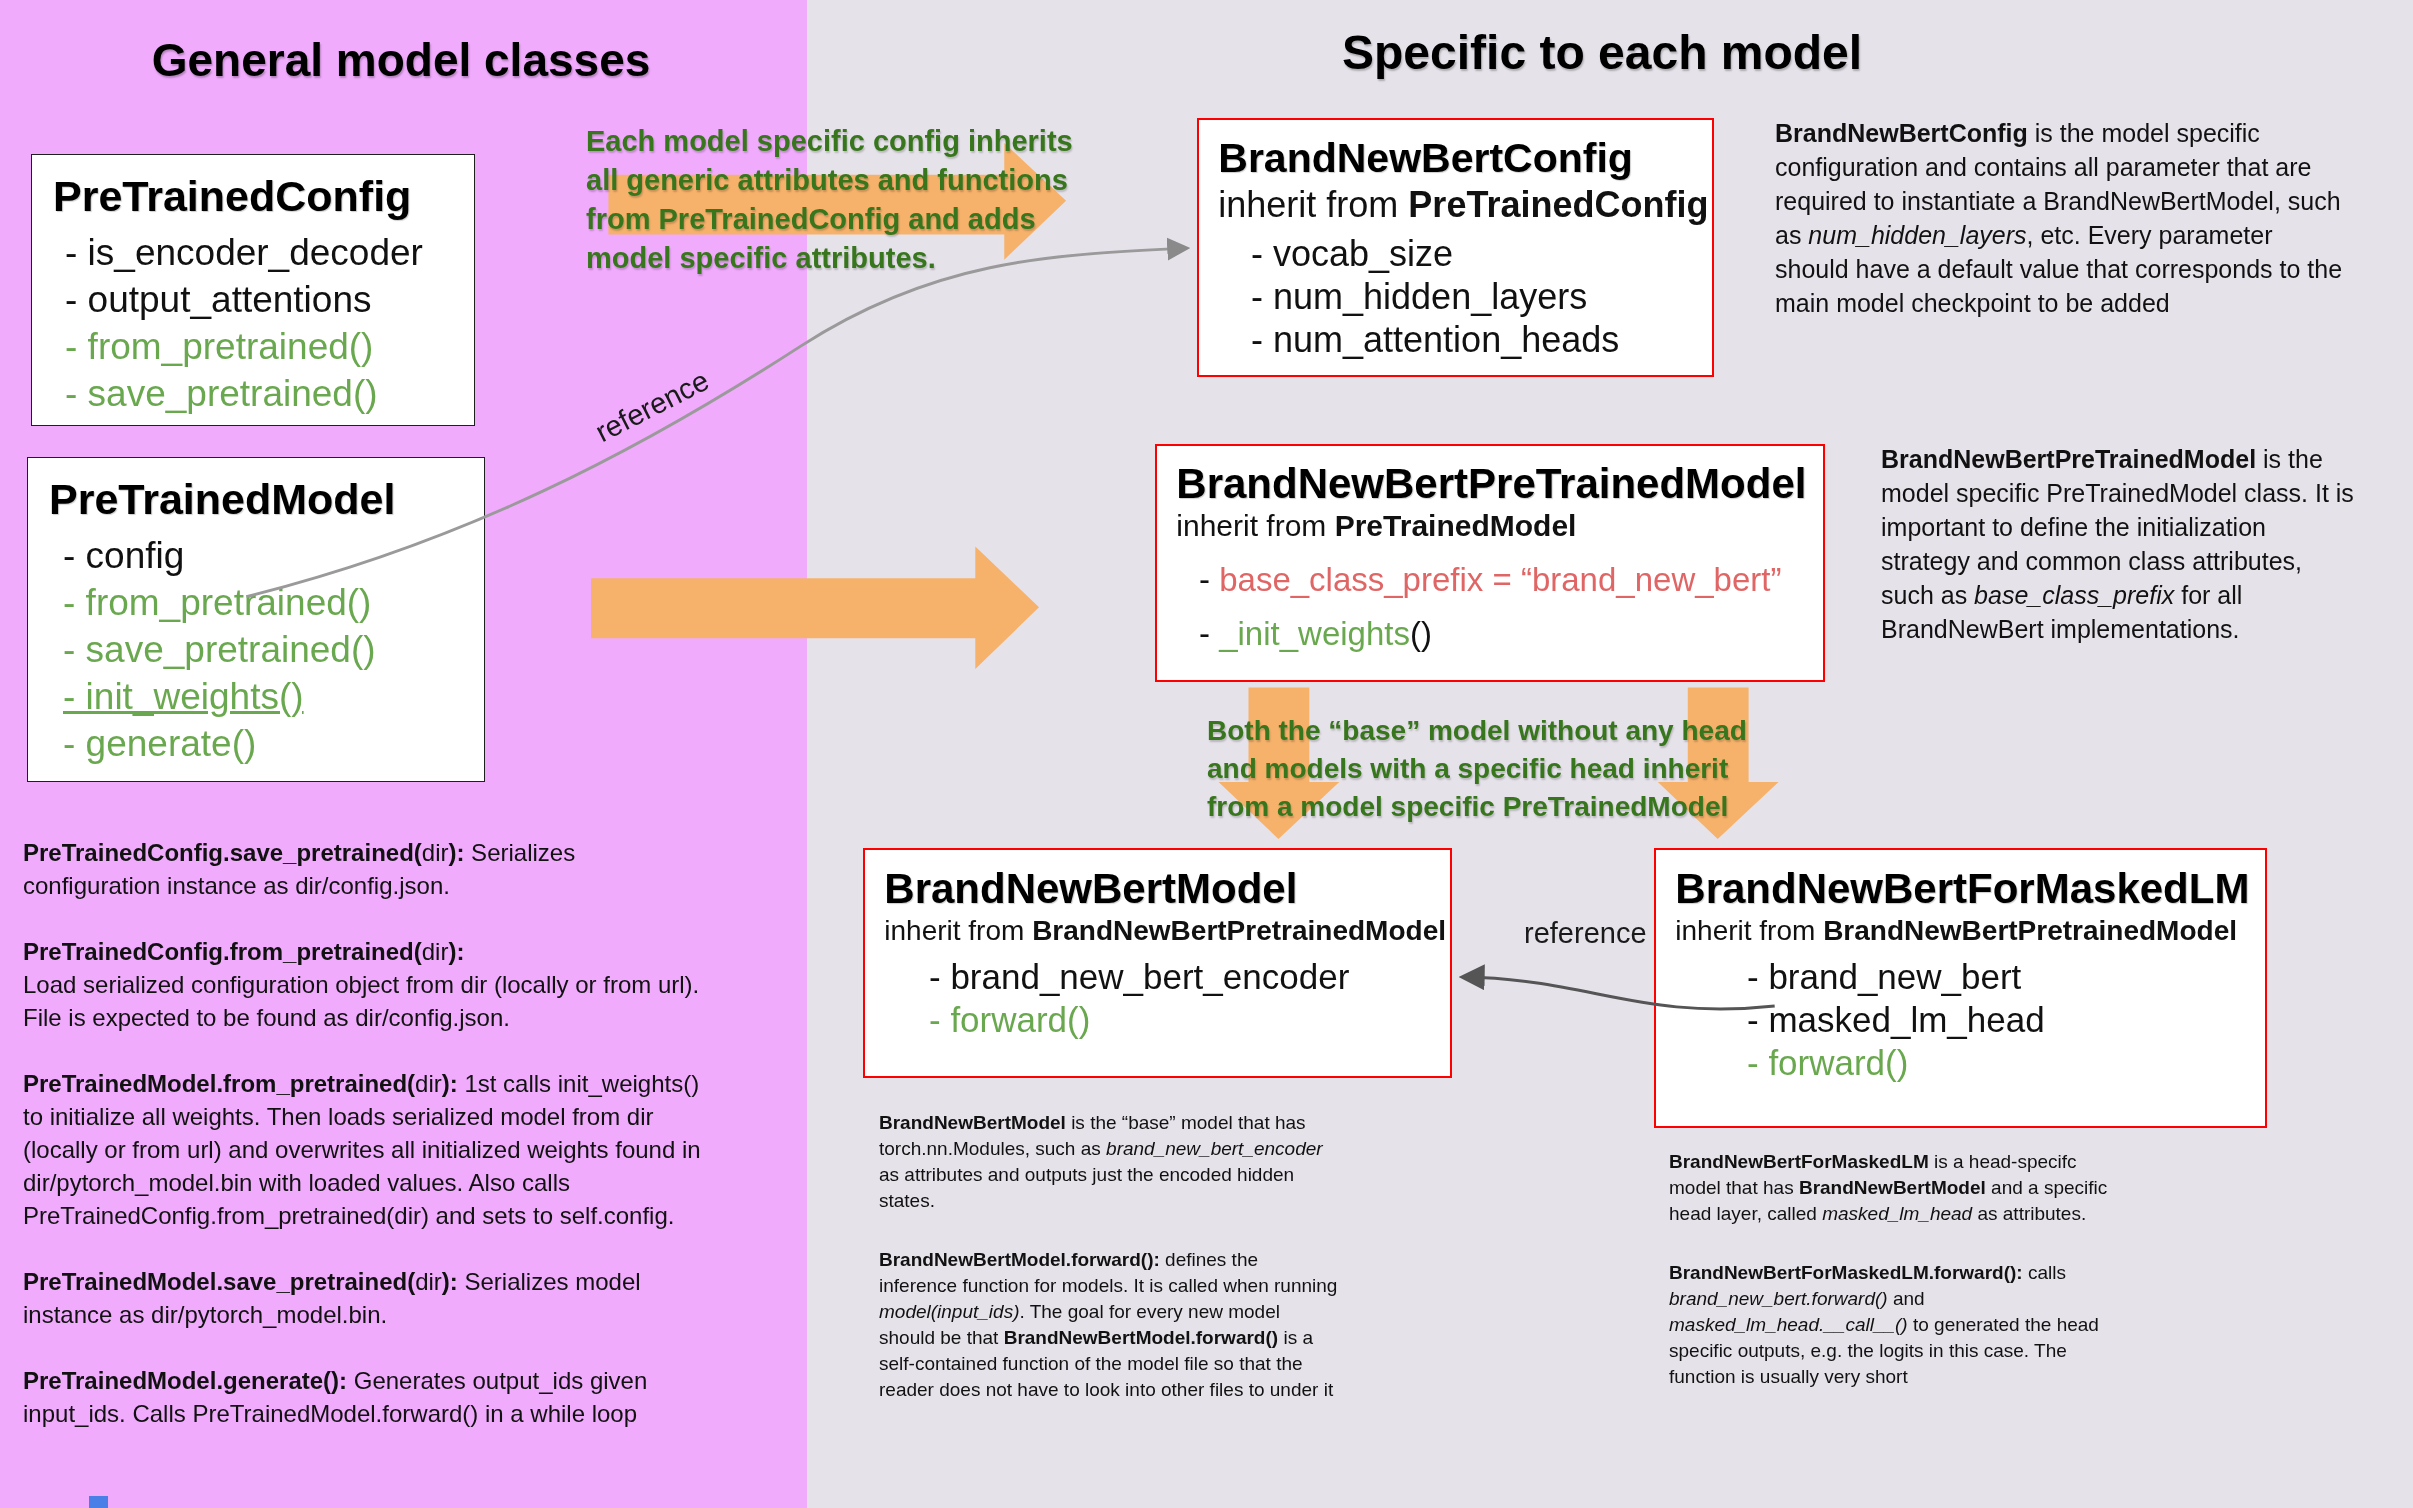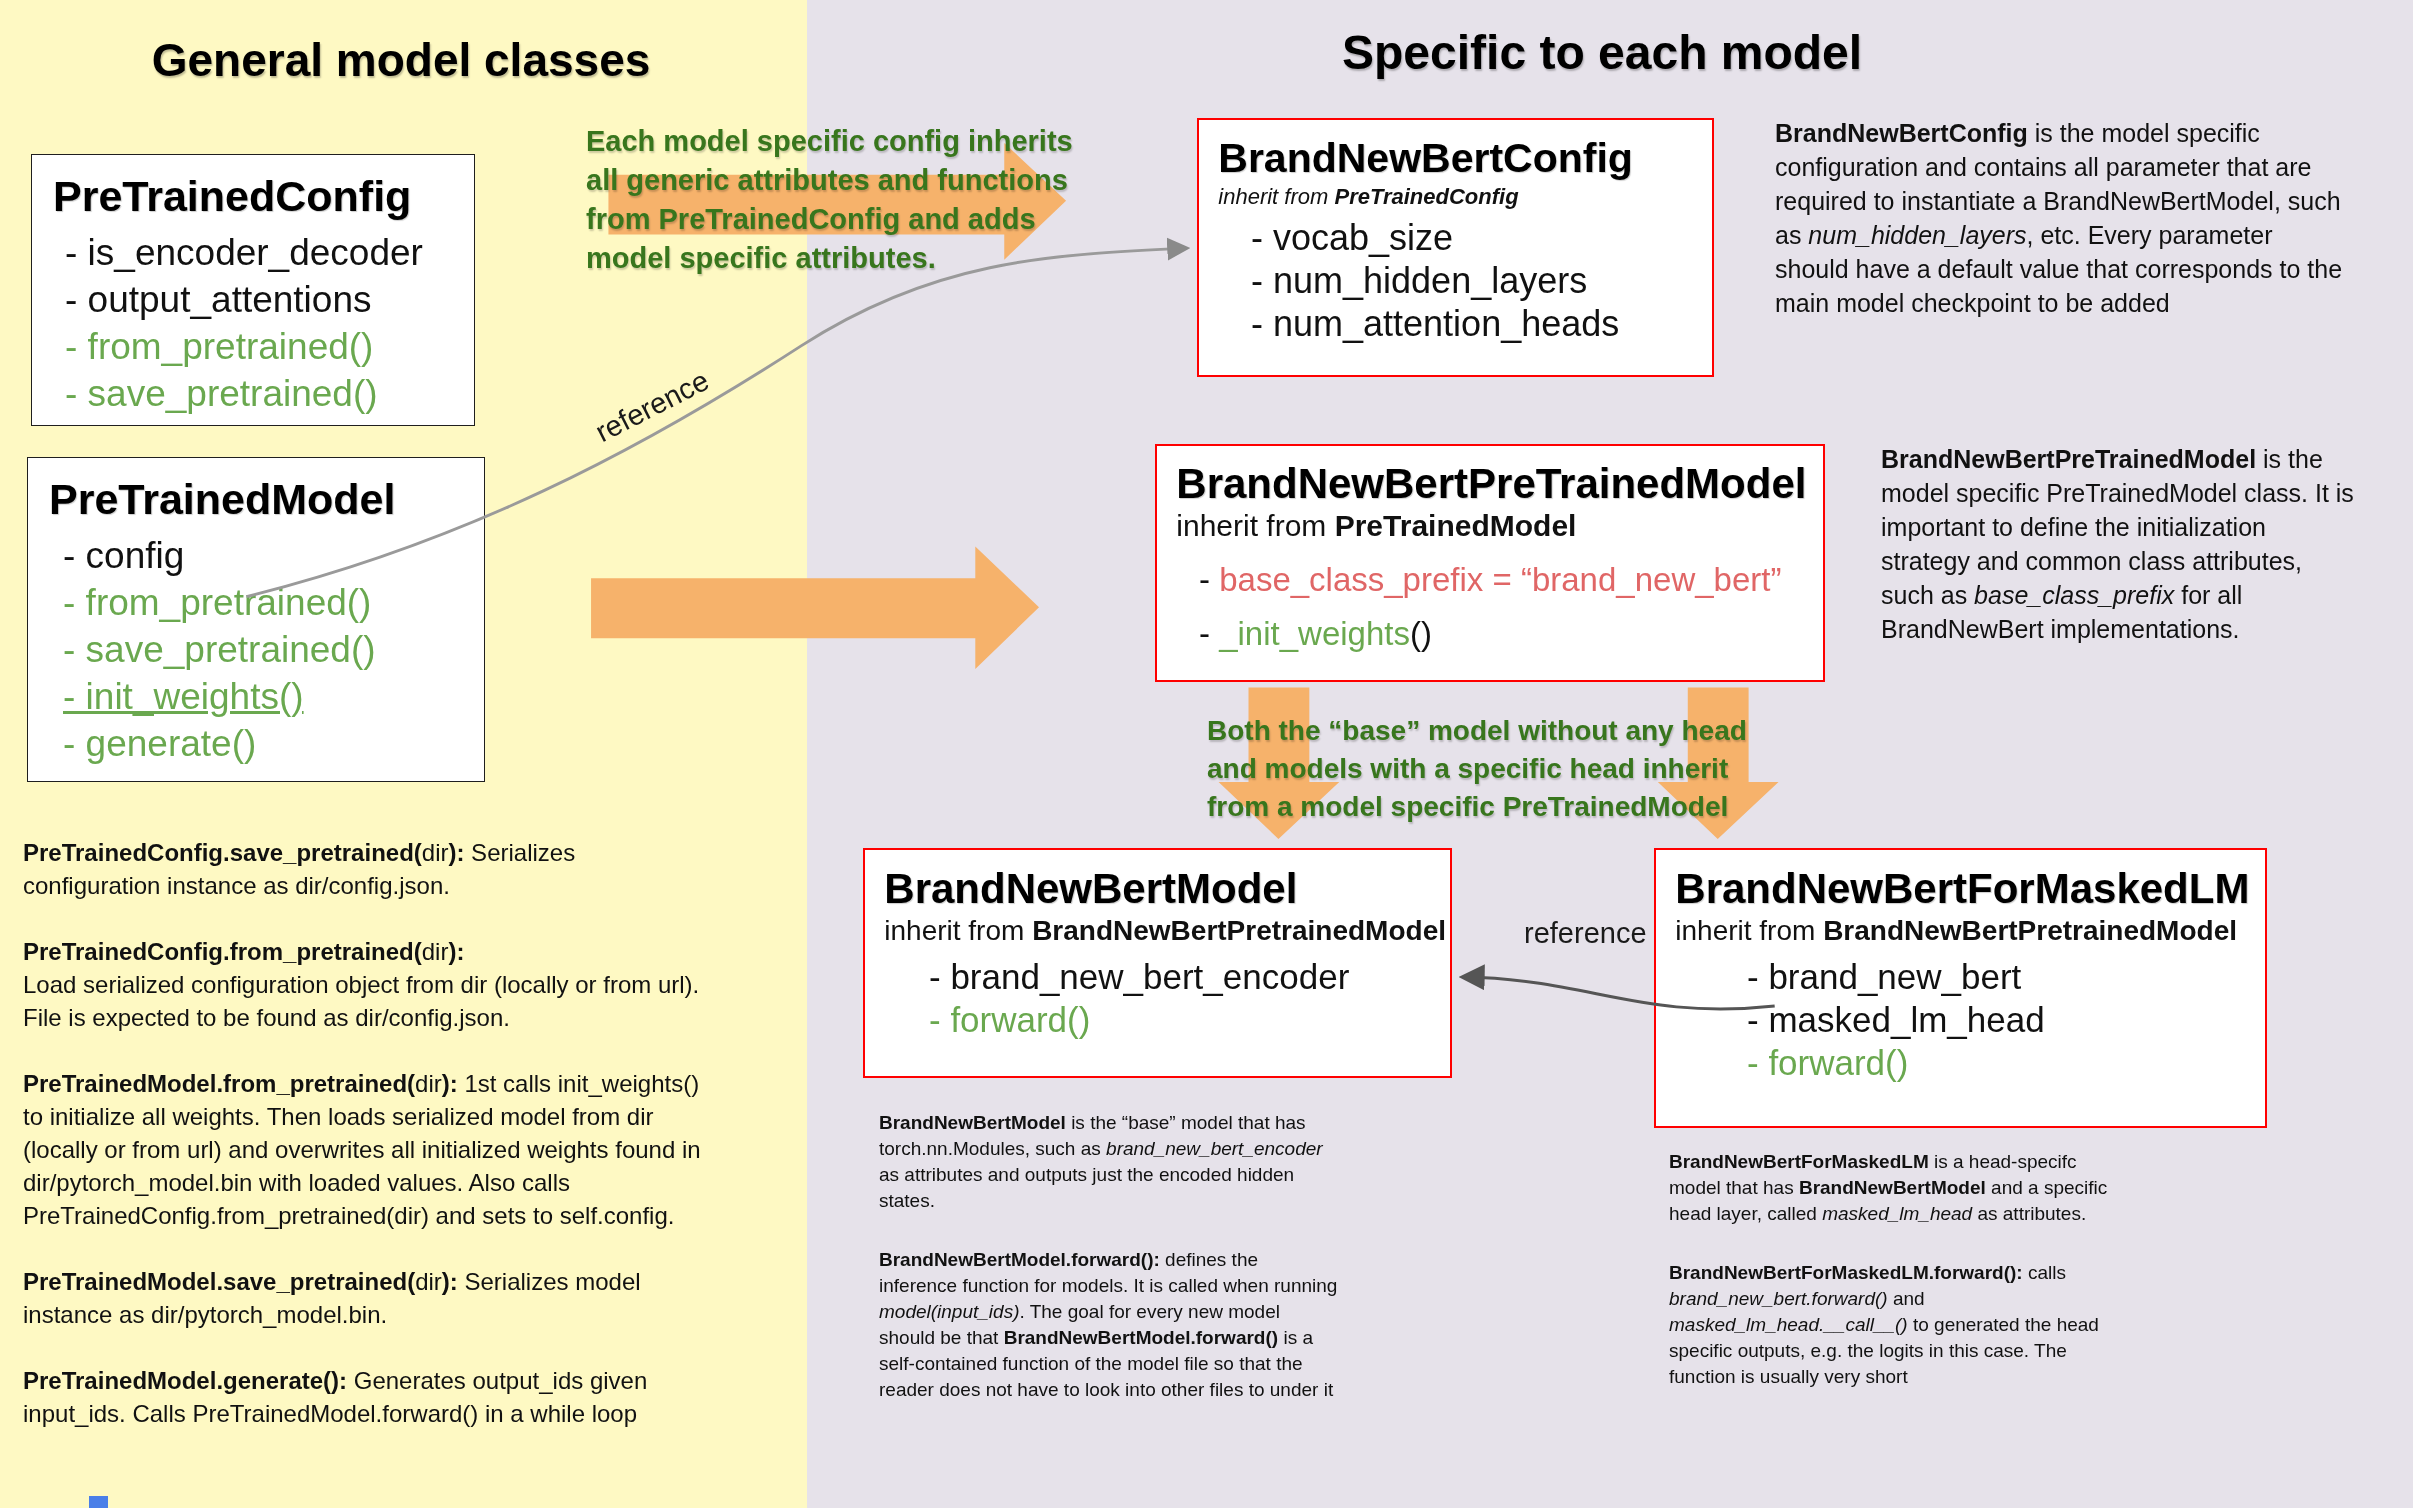--- a/index.html
+++ b/index.html
@@ -1,18 +1,18 @@
 <!DOCTYPE html>
 <html><head>
 <meta charset="utf-8">
 <style>
   html,body { margin:0; padding:0; background:#fff; }
   .canvas {
     position:relative; width:2414px; height:1508px; overflow:hidden;
-    background:#fef9c3; font-family:"Liberation Sans", sans-serif; color:#111;
+    background:#f0abfc; font-family:"Liberation Sans", sans-serif; color:#111;
   }
   .right-panel { position:absolute; left:807px; top:0; width:1607px; height:1508px;
     background:#e6e2ea; z-index:0; }
   svg.layer { position:absolute; left:0; top:0; z-index:1; pointer-events:none; }
   svg.layer.top { z-index:4; }
 
   .title { position:absolute; z-index:3; font-weight:bold; color:#000;
     white-space:nowrap; text-align:center; text-shadow:1px 1.9px 1.9px rgba(0,0,0,0.25); }
   #title-left  { left:145px; top:33px; width:512px; font-size:46px; }
   #title-right { left:1342px; top:25px; width:502px; font-size:48px; }
@@ -29,21 +29,21 @@
   #box-ptc  { left:31px;  top:154px; width:444px; height:272px; }
   #box-ptc .cbox-title { margin:17.4px 0 7.7px 21px; font-size:43px; }
   #box-ptc .cbox-items { margin-left:33px; font-size:37px; line-height:47px; }
 
   #box-ptm  { left:27px;  top:457px; width:458px; height:325px; }
   #box-ptm .cbox-title { margin:17.4px 0 7.7px 21px; font-size:43px; }
   #box-ptm .cbox-items { margin-left:35px; font-size:37px; line-height:47px; }
 
   #box-bnbc { left:1197px; top:118px; width:517px; height:259px; }
   #box-bnbc .cbox-title { margin:15.4px 0 1.9px 19.3px; font-size:41px; }
-  #box-bnbc .inherit { margin-left:19.3px; font-size:22px;font-style:italic; }
+  #box-bnbc .inherit { margin-left:19.3px; font-size:36px; }
   #box-bnbc .cbox-items { margin-left:52px; margin-top:5.8px; font-size:36px; line-height:43px; }
 
   #box-bnbp { left:1155px; top:444px; width:670px; height:238px; }
   #box-bnbp .cbox-title { margin:13.5px 0 1.9px 19.3px; font-size:42px; }
   #box-bnbp .inherit { margin-left:19.3px; font-size:30px; }
   #box-bnbp .cbox-items { margin-left:42px; margin-top:9.7px; font-size:33px; line-height:54px; }
 
   #box-bnbm { left:863px; top:848px; width:589px; height:230px; }
   #box-bnbm .cbox-title { margin:15.4px 0 1.9px 19.3px; font-size:42px; }
   #box-bnbm .inherit { margin-left:19.3px; font-size:28px; }

